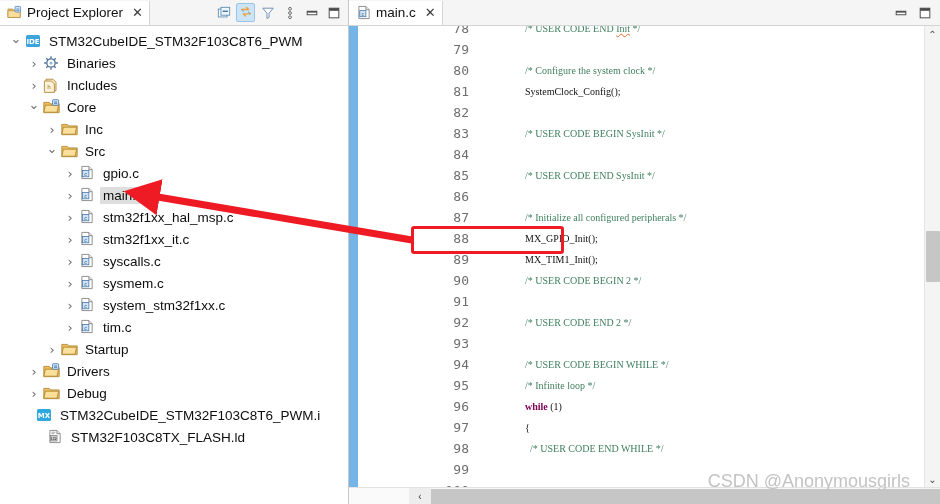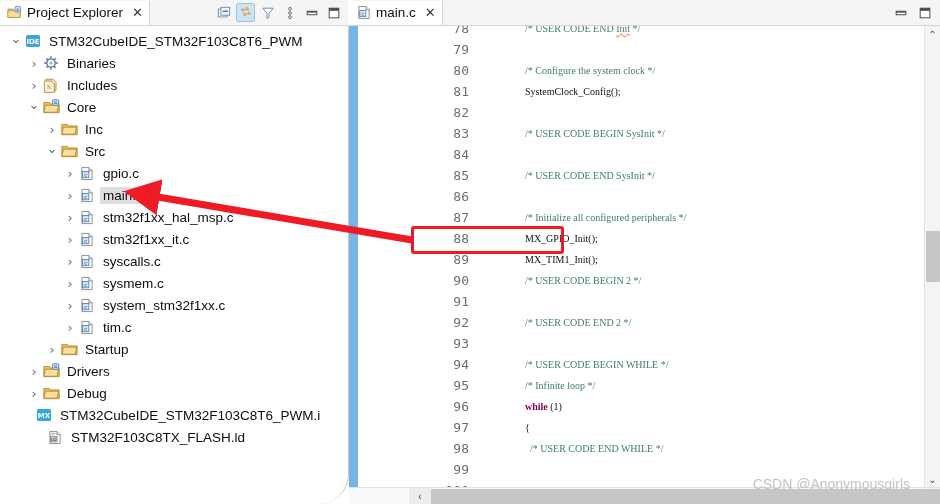--- a/index.html
+++ b/index.html
@@ -26,21 +26,20 @@
 
   
   #explorer {
     width: 349px;
     height: 504px;
     display: flex;
     flex-direction: column;
     background: #ffffff;
     border-right: 1px solid #c8c8c8;
     box-sizing: border-box;
-    border-radius: 30px;
   }
   .view-tabbar {
     height: 25px;
     background: #f5f5f5;
     border-bottom: 1px solid #d4d4d4;
     display: flex;
     align-items: center;
     position: relative;
   }
   .view-tab {
@@ -110,21 +109,21 @@
     line-height: 1;
     cursor: pointer;
     font-family: "DejaVu Sans", sans-serif;
   }
   .row .ico {
     width: 18px;
     min-width: 18px;
     height: 16px;
     margin-right: 4px;
     display: flex;
-    align-items: center;
+    align-items: flex-start;
     justify-content: center;
   }
   .row .lbl {
     font-size: 13.5px;
     color: #0d0d0d;
     padding: 1px 3px;
     border-radius: 1px;
   }
   .row.selected .lbl {
     background: #dedede;
@@ -297,21 +296,21 @@
     border: 3px solid #ee1b24;
     border-radius: 3px;
     box-sizing: border-box;
   }
 
   
   #watermark {
     position: absolute;
     right: 30px;
     bottom: 12px;
-    font-size: 14px;
+    font-size: 18px;
     color: #c3c3c3;
     font-family: "Liberation Sans", sans-serif;
     z-index: 45;
     pointer-events: none;
     white-space: nowrap;
   }
 </style>
 </head>
 <body>
 

